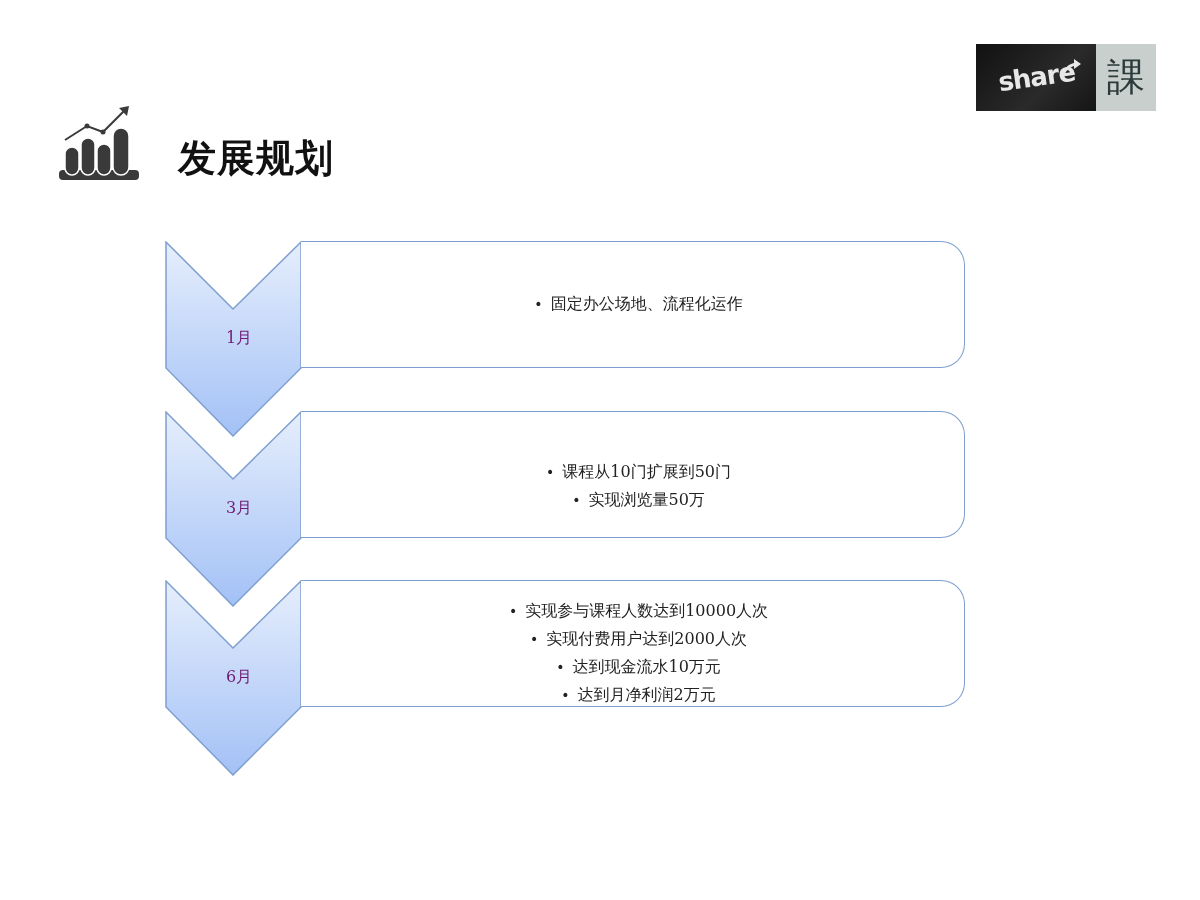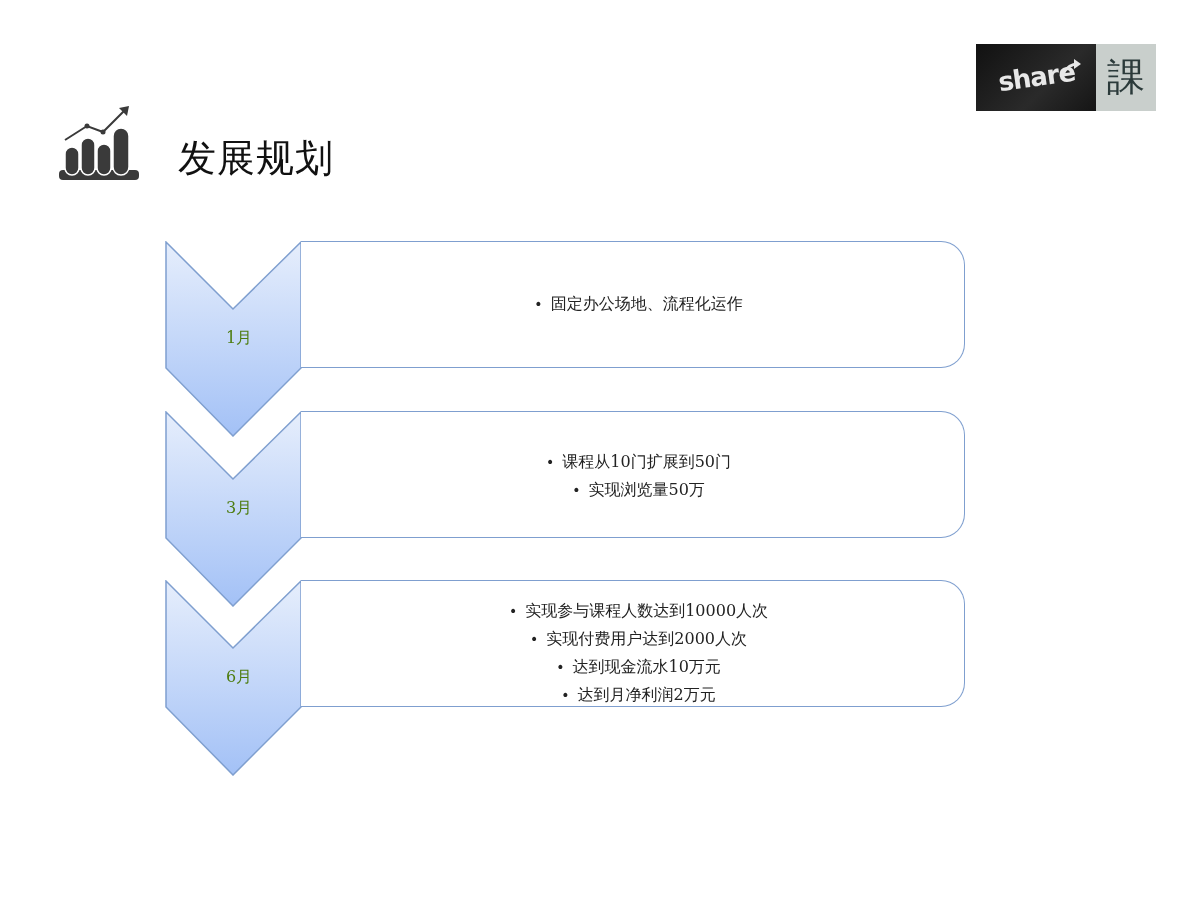--- a/index.html
+++ b/index.html
@@ -6,25 +6,25 @@
   body { width:1200px; height:900px; background:#ffffff; position:relative; overflow:hidden;
          font-family:"DejaVu Serif","Liberation Serif",serif; }
   .logo { position:absolute; left:976px; top:44px; width:180px; height:67px; display:flex; }
   .logo-left { width:120px; height:67px; background:linear-gradient(135deg,#111 0%,#2a2a2a 60%,#151515 100%);
                position:relative; overflow:hidden; }
   .logo-share { position:absolute; left:22px; top:18px; color:#e8e8e8; font-family:"DejaVu Sans","Liberation Sans",sans-serif;
                 font-weight:bold; font-size:26px; transform:rotate(-8deg); letter-spacing:-1px; }
   .logo-right { width:60px; height:67px; background:#c9cfcc; display:flex; align-items:center; justify-content:center;
                 color:#2b3a3a; font-size:38px; font-family:"DejaVu Serif",serif; }
   .header-icon { position:absolute; left:57px; top:104px; width:84px; height:78px; }
-  .title { position:absolute; left:178px; top:133px; font-size:38px; font-weight:normal; color:#111;
+  .title { position:absolute; left:178px; top:133px; font-size:38px; font-weight:bold; color:#111;
            font-family:"DejaVu Sans","Liberation Sans",sans-serif; letter-spacing:1px; }
   .step { position:absolute; left:165px; width:800px; height:196px; }
   .chev { position:absolute; left:0; top:0; width:138px; height:196px; }
-  .chev-label { position:absolute; left:0; width:148px; text-align:center; top:87px; font-size:16px; color:#4d7c0f; }
+  .chev-label { position:absolute; left:0; width:148px; text-align:center; top:87px; font-size:16px; color:#701a75; }
   .box { position:absolute; left:136px; top:0; width:664px; height:127px; box-sizing:border-box;
          border:1.5px solid #7f9fcf; border-left:none; border-radius:0 24px 24px 0; background:#fff;
          display:flex; flex-direction:column; justify-content:center; padding-left:12px; }
   .box.top-align { justify-content:flex-start; padding-top:8px; }
   .bullet { font-size:16px; color:#222; line-height:28px; white-space:nowrap;text-align:center; }
   .bullet::before { content:"•"; margin-right:8px; font-family:"DejaVu Sans",sans-serif; font-size:14px; }
 </style>
 </head>
 <body>
 
@@ -76,21 +76,21 @@
   <svg class="chev" viewBox="0 0 138 196">
     <defs>
       <linearGradient id="g2" x1="0" y1="0" x2="0" y2="1">
         <stop offset="0" stop-color="#e6eefc"></stop>
           <stop offset="1" stop-color="#a3c1f6"></stop>
       </linearGradient>
     </defs>
     <polygon points="1,1 68,68 136,1 136,127 68,195 1,127" fill="url(#g2)" stroke="#7f9fcf" stroke-width="1.5"></polygon>
   </svg>
   <div class="chev-label">3月</div>
-  <div class="box top-align" style="padding-top:36px">
+  <div class="box top-align" style="padding-top:46px">
     <div class="bullet">课程从10门扩展到50门</div>
     <div class="bullet">实现浏览量50万</div>
   </div>
 </div>
 
 <div class="step" style="top:580px">
   <svg class="chev" viewBox="0 0 138 196">
     <defs>
       <linearGradient id="g3" x1="0" y1="0" x2="0" y2="1">
         <stop offset="0" stop-color="#e6eefc"></stop>

